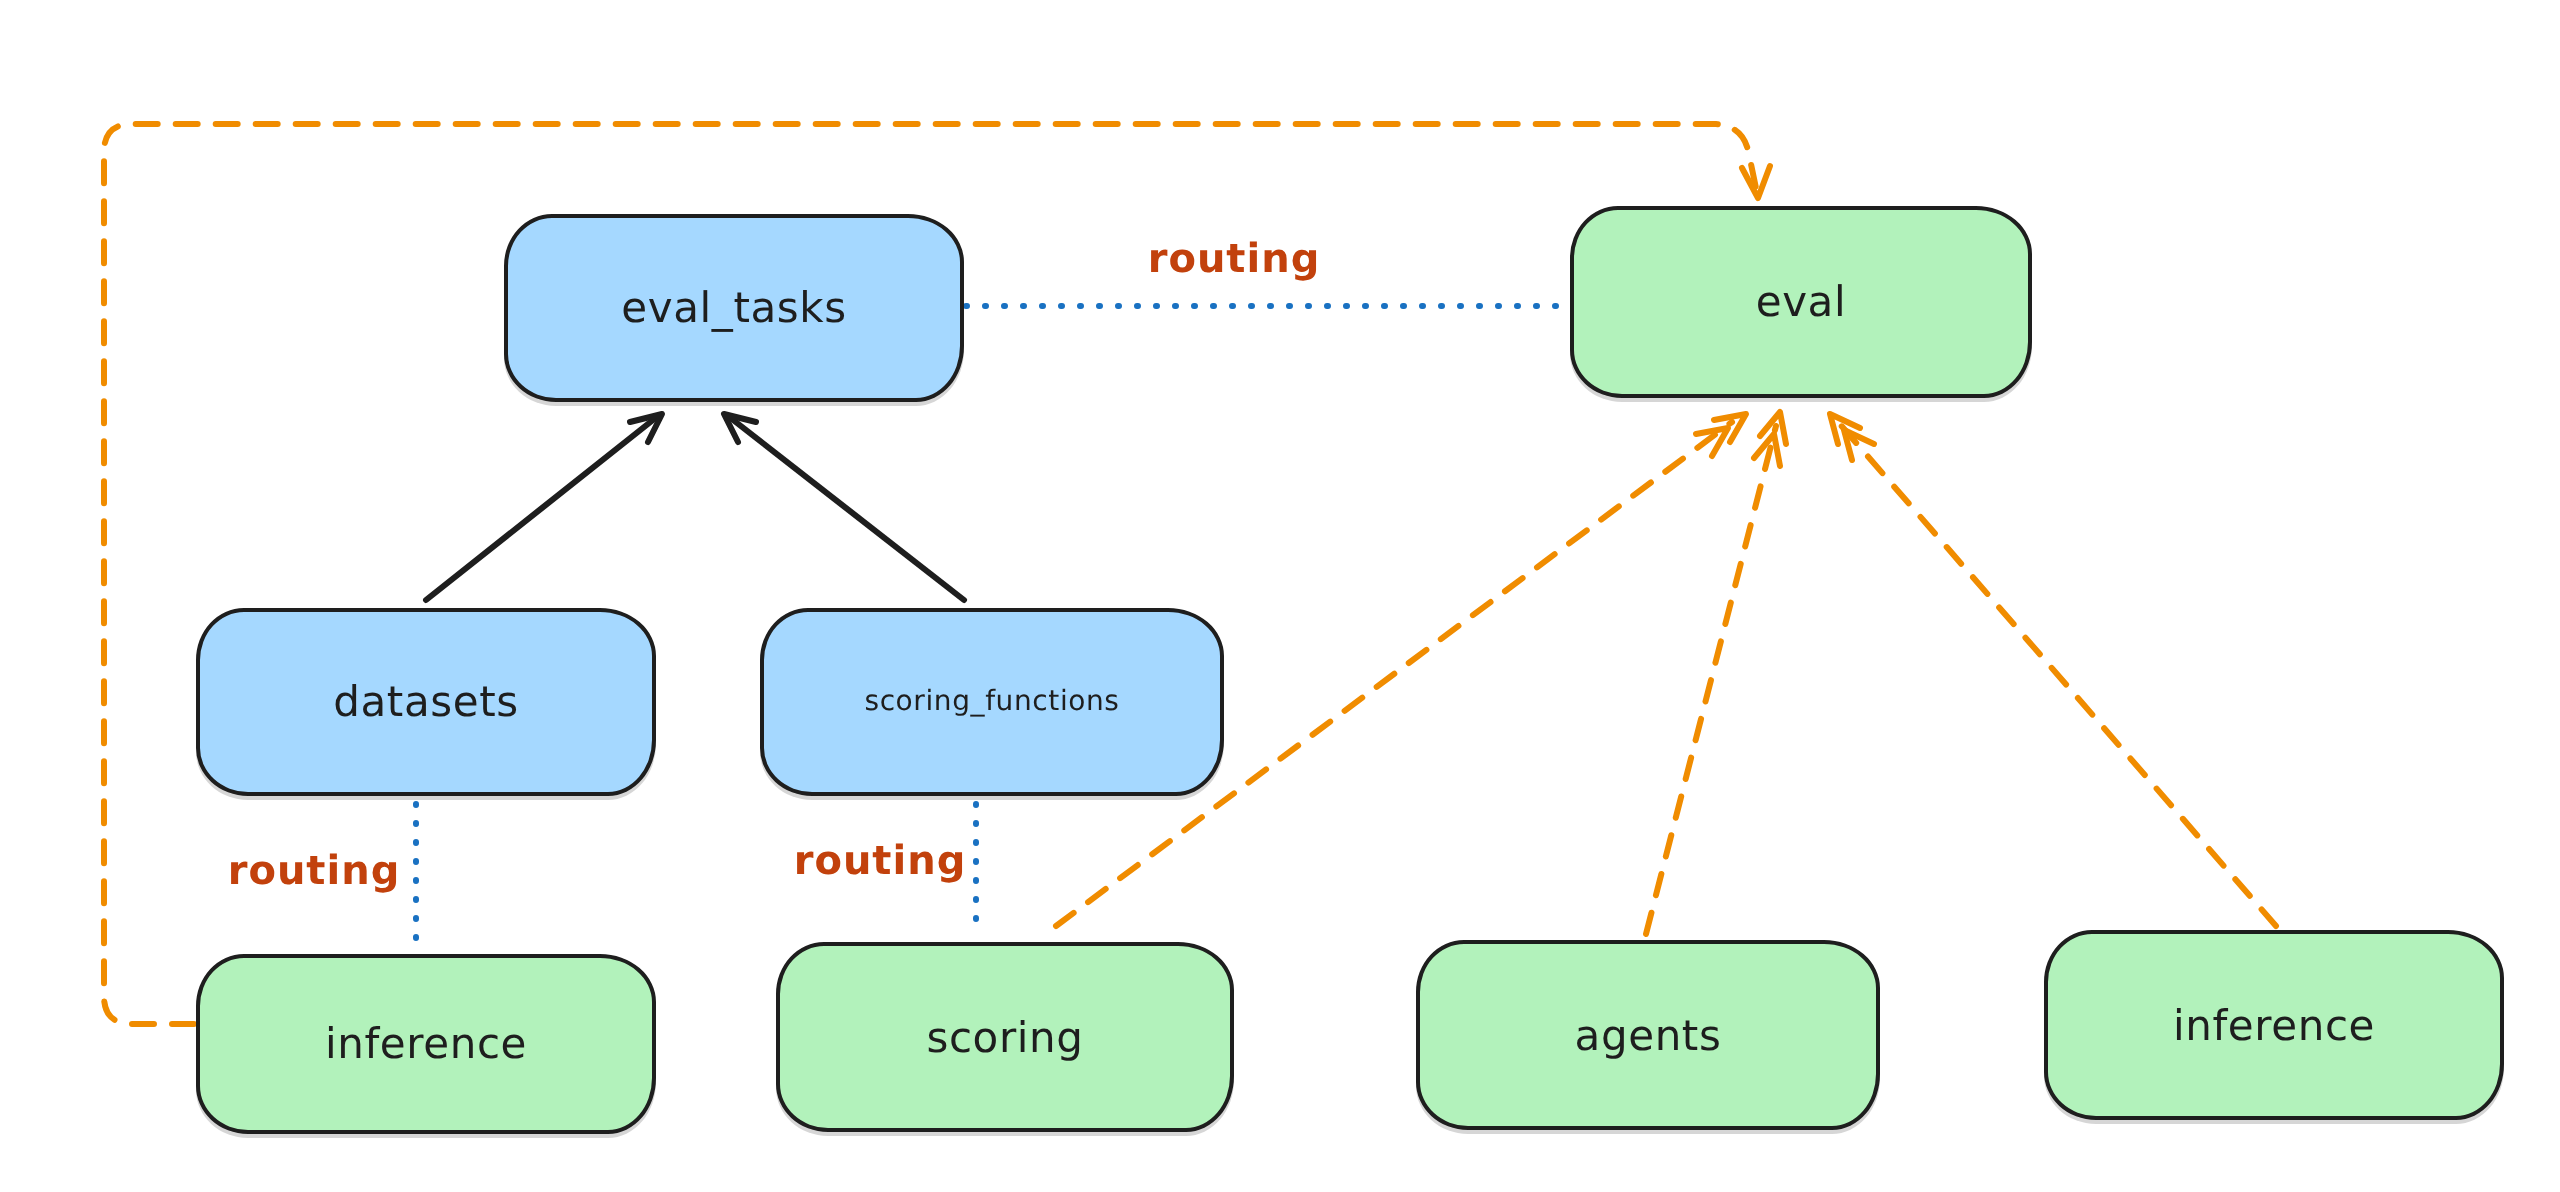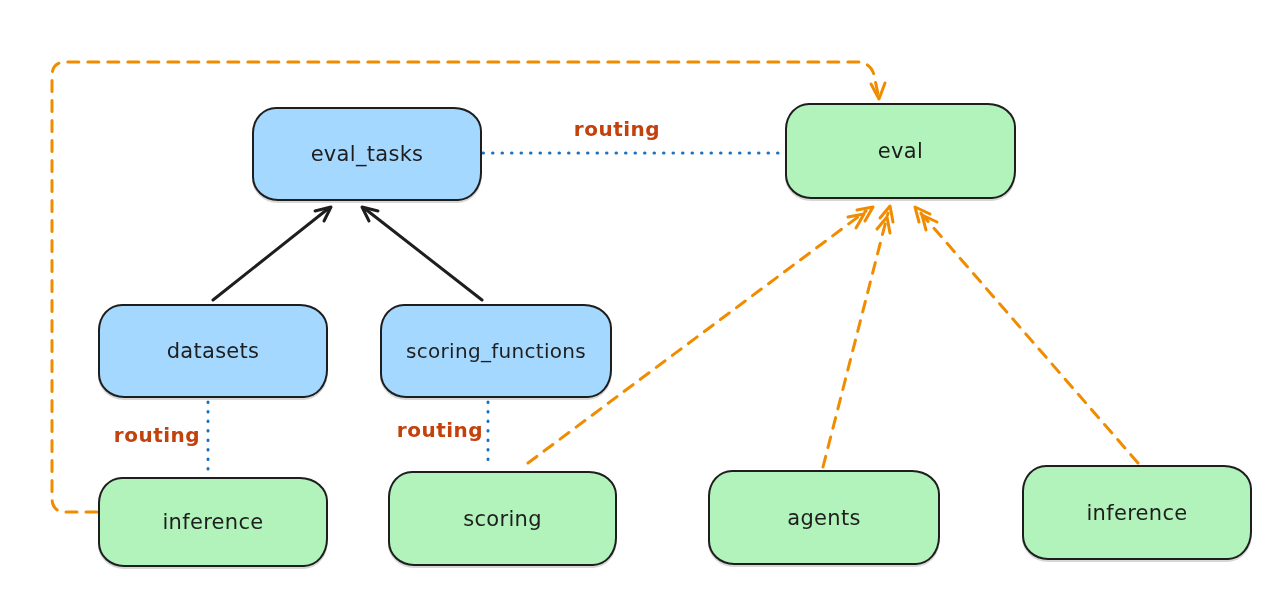--- a/index.html
+++ b/index.html
@@ -34,21 +34,21 @@
     letter-spacing: 0.3px;
     box-shadow: 0 2px 0 rgba(30,30,30,0.18);
     box-sizing: border-box;
   }
   .node.blue  { background: #a5d8ff; }
   .node.green { background: #b2f2bb; }
 
   .n-eval-tasks        { left: 232px; top: 107px; width: 230px; height: 94px; margin-left: 20px; }
   .n-eval              { left: 785px; top: 103px; width: 231px; height: 96px; }
   .n-datasets          { left:  98px; top: 304px; width: 230px; height: 94px; }
-  .n-scoring-functions { left: 380px; top: 304px; width: 232px; height: 94px; font-size: 20px; text-align: center; }
+  .n-scoring-functions { left: 380px; top: 304px; width: 232px; height: 94px; font-size: 14px; text-align: center; }
   .n-datasetio         { left:  98px; top: 477px; width: 230px; height: 90px; }
   .n-scoring           { left: 388px; top: 471px; width: 229px; height: 95px; }
   .n-agents            { left: 708px; top: 470px; width: 232px; height: 95px; }
   .n-inference         { left: 1022px; top: 465px; width: 230px; height: 95px; }
 
   .edge-label {
     position: absolute;
     width: 120px;
     text-align: center;
     font-size: 20px;

